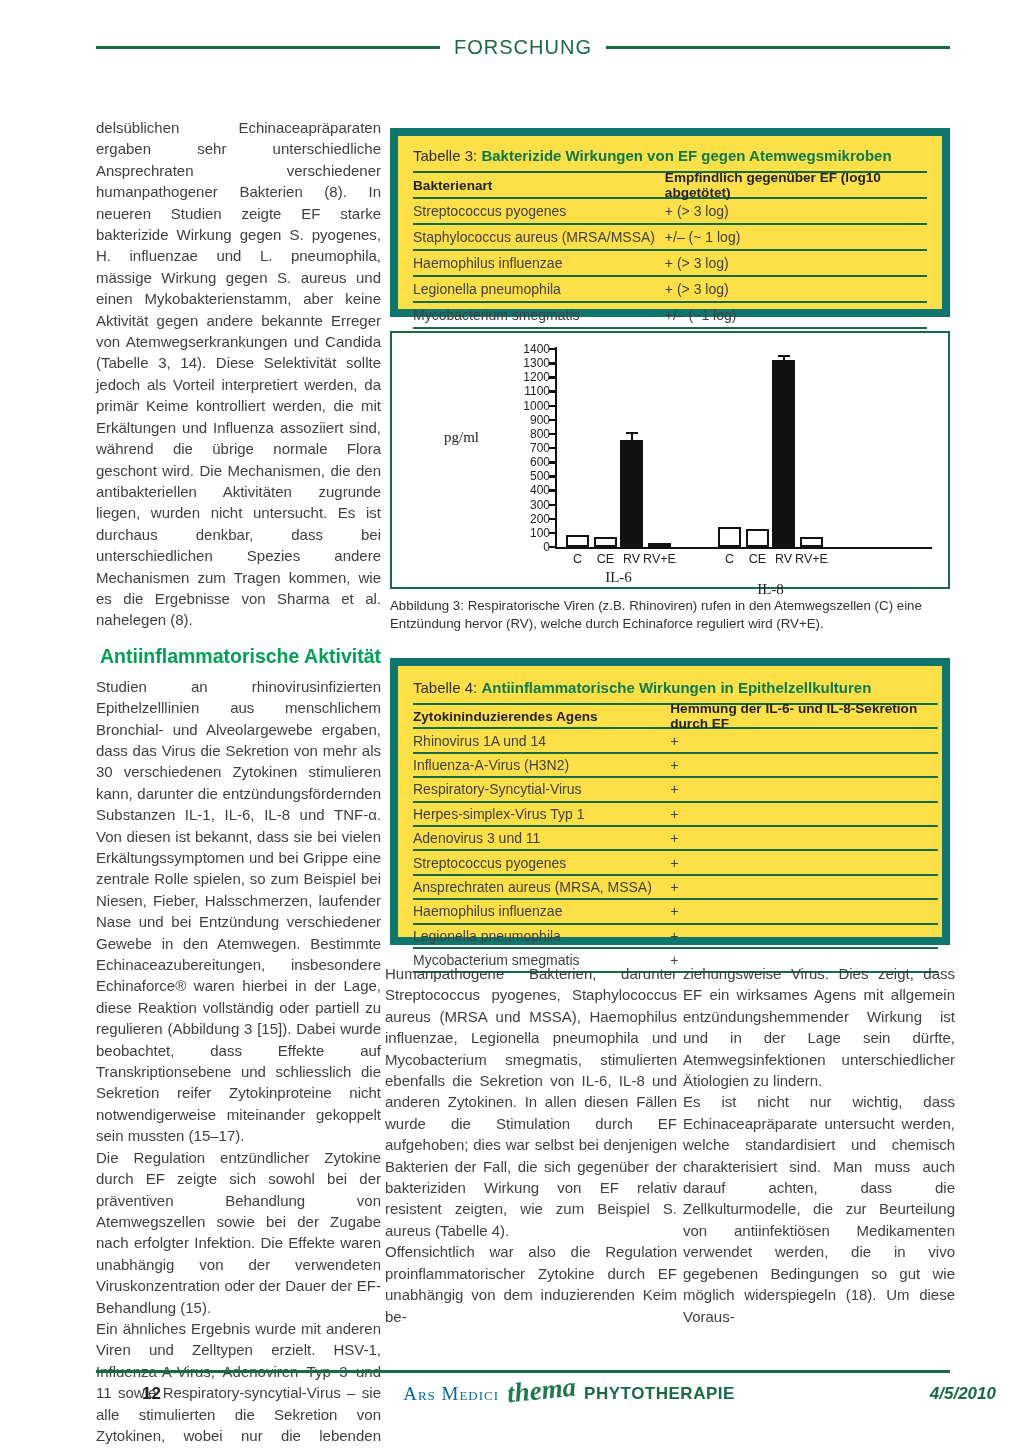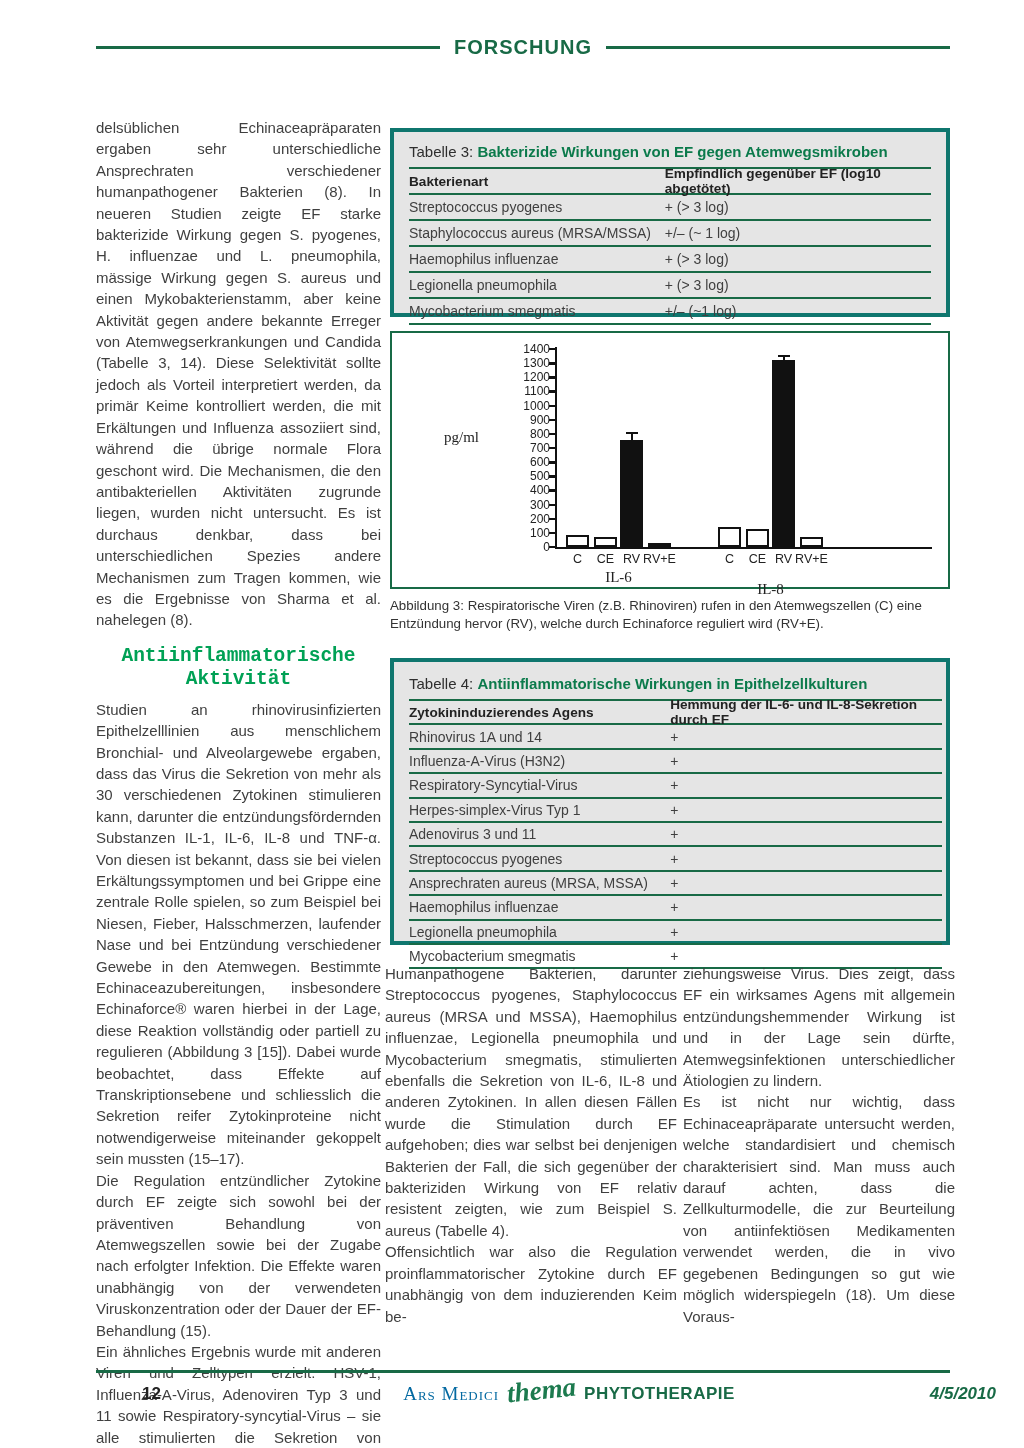--- a/index.html
+++ b/index.html
@@ -4,31 +4,31 @@
 <style>
   html,body{margin:0;padding:0;background:#e8e8e8;}
   .page{
     position:relative;width:1024px;height:1448px;background:#ffffff;
     font-family:"Liberation Sans",sans-serif;color:#3f3f3f;overflow:hidden;
     margin:0 auto;
   }
   
   .journal-header{position:absolute;left:96px;top:36px;width:854px;display:flex;align-items:center;gap:14px;}
   .journal-header .rule{flex:1;height:3px;background:#186a46;}
-  .journal-header .htitle{font-size:20px;font-weight:bold;letter-spacing:1px;color:#186a46;}
+  .journal-header .htitle{font-size:20px;font-weight:normal;letter-spacing:1px;color:#186a46;}
   
   .col{position:absolute;font-size:15px;line-height:21.4px;text-align:justify;}
   .col p{margin:0;}
   .left-col{left:96px;top:117px;width:285px;}
   .mid-col{left:385px;top:963px;width:292px;}
   .right-col{left:683px;top:963px;width:272px;}
-  .sec-heading{font-size:19.5px;line-height:23px;font-weight:bold;color:#00a155;text-align:center;margin:14px 0 8px 0;font-family:Liberation Mono, monospace;}
+  .sec-heading{font-size:19.5px;line-height:23px;font-weight:bold;color:#00a155;text-align:right;margin:14px 0 8px 0;}
   .right-col .sec-heading{margin-top:16px;}
   
-  .greenbox{position:absolute;background:#e5e5e5;border:4px solid #0f766e;box-sizing:border-box;}
+  .greenbox{position:absolute;background:#fde047;border:8px solid #0f766e;box-sizing:border-box;}
   .tbl3{left:390px;top:128px;width:560px;height:189px;padding:8px 15px 0 15px;}
   .tbl4{left:390px;top:658px;width:560px;height:287px;padding:10px 4px 0 15px;}
   .tbl-title{font-size:15px;color:#2e2e2e;padding:3px 0 7px 0;}
   .tbl-title b{color:#0b7a4b;}
   .trow{display:flex;border-bottom:2px solid #186a46;font-size:14px;align-items:center;}
   .trow.head{border-top:2px solid #186a46;font-weight:bold;color:#222;font-size:13.6px;}
   .trow .c1{width:49%;}
   .trow .c2{width:51%;}
   .tbl3 .trow{height:24px;}
   .tbl4 .trow{height:22.4px;}

